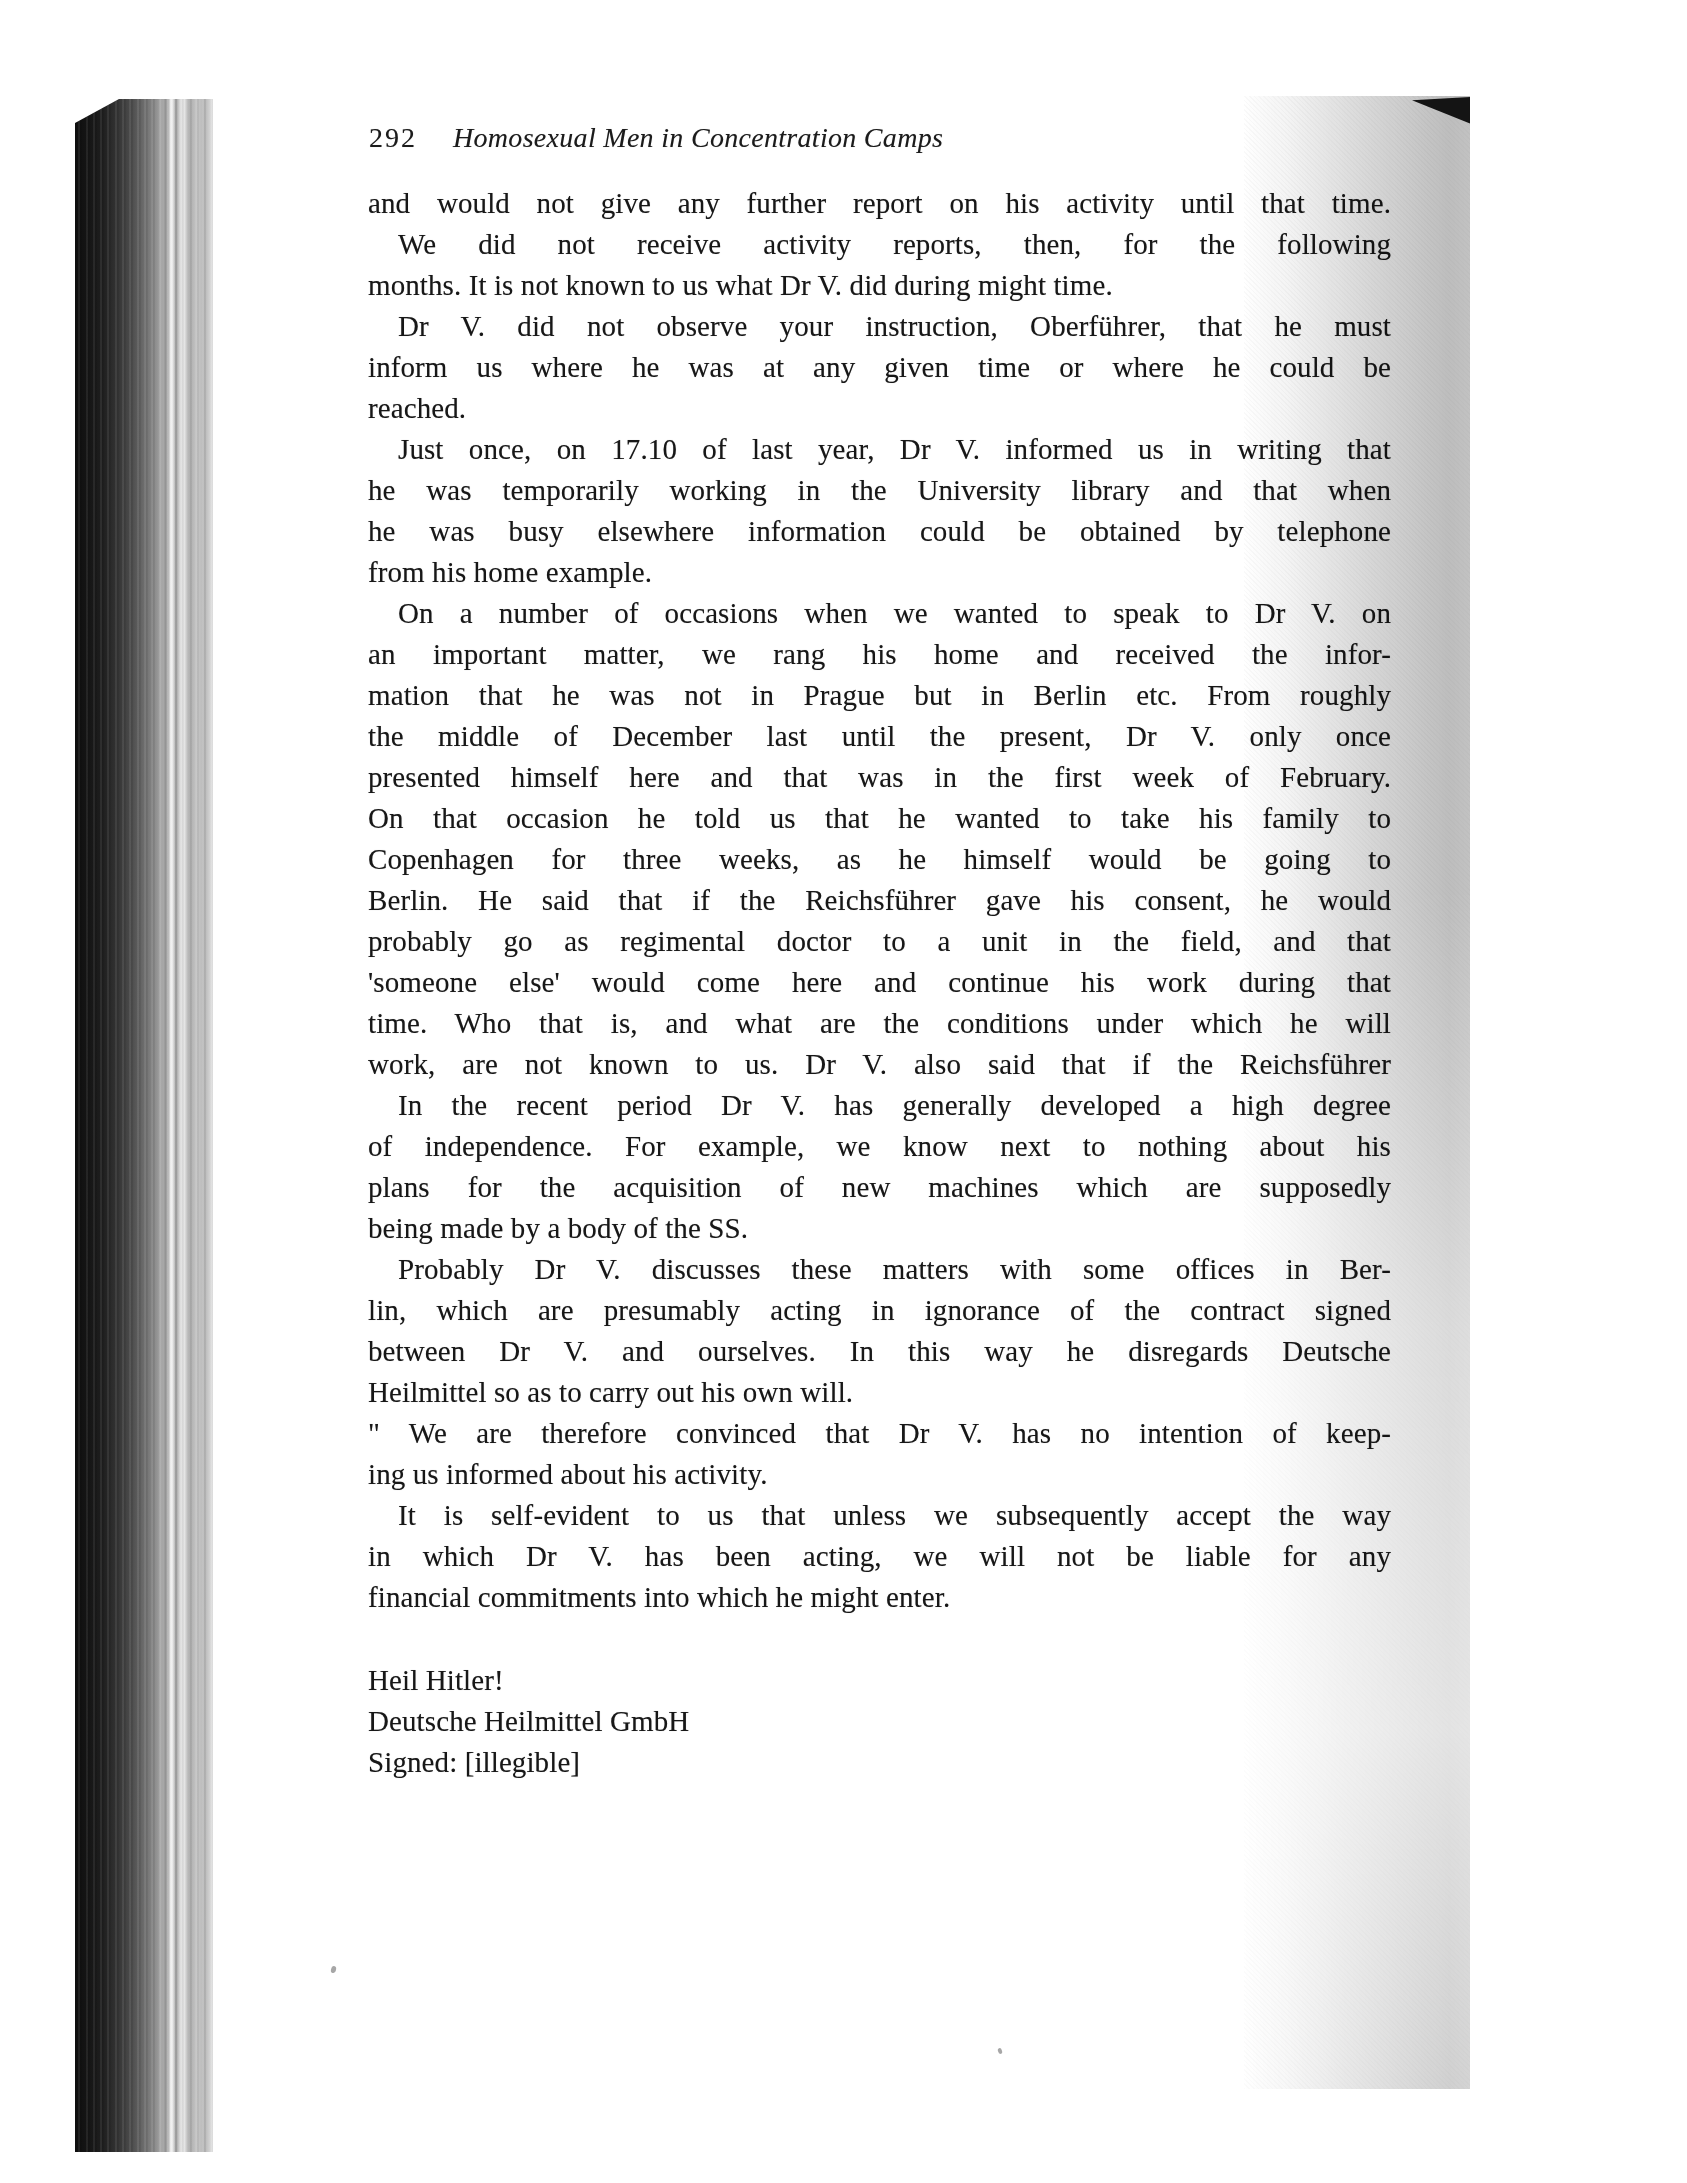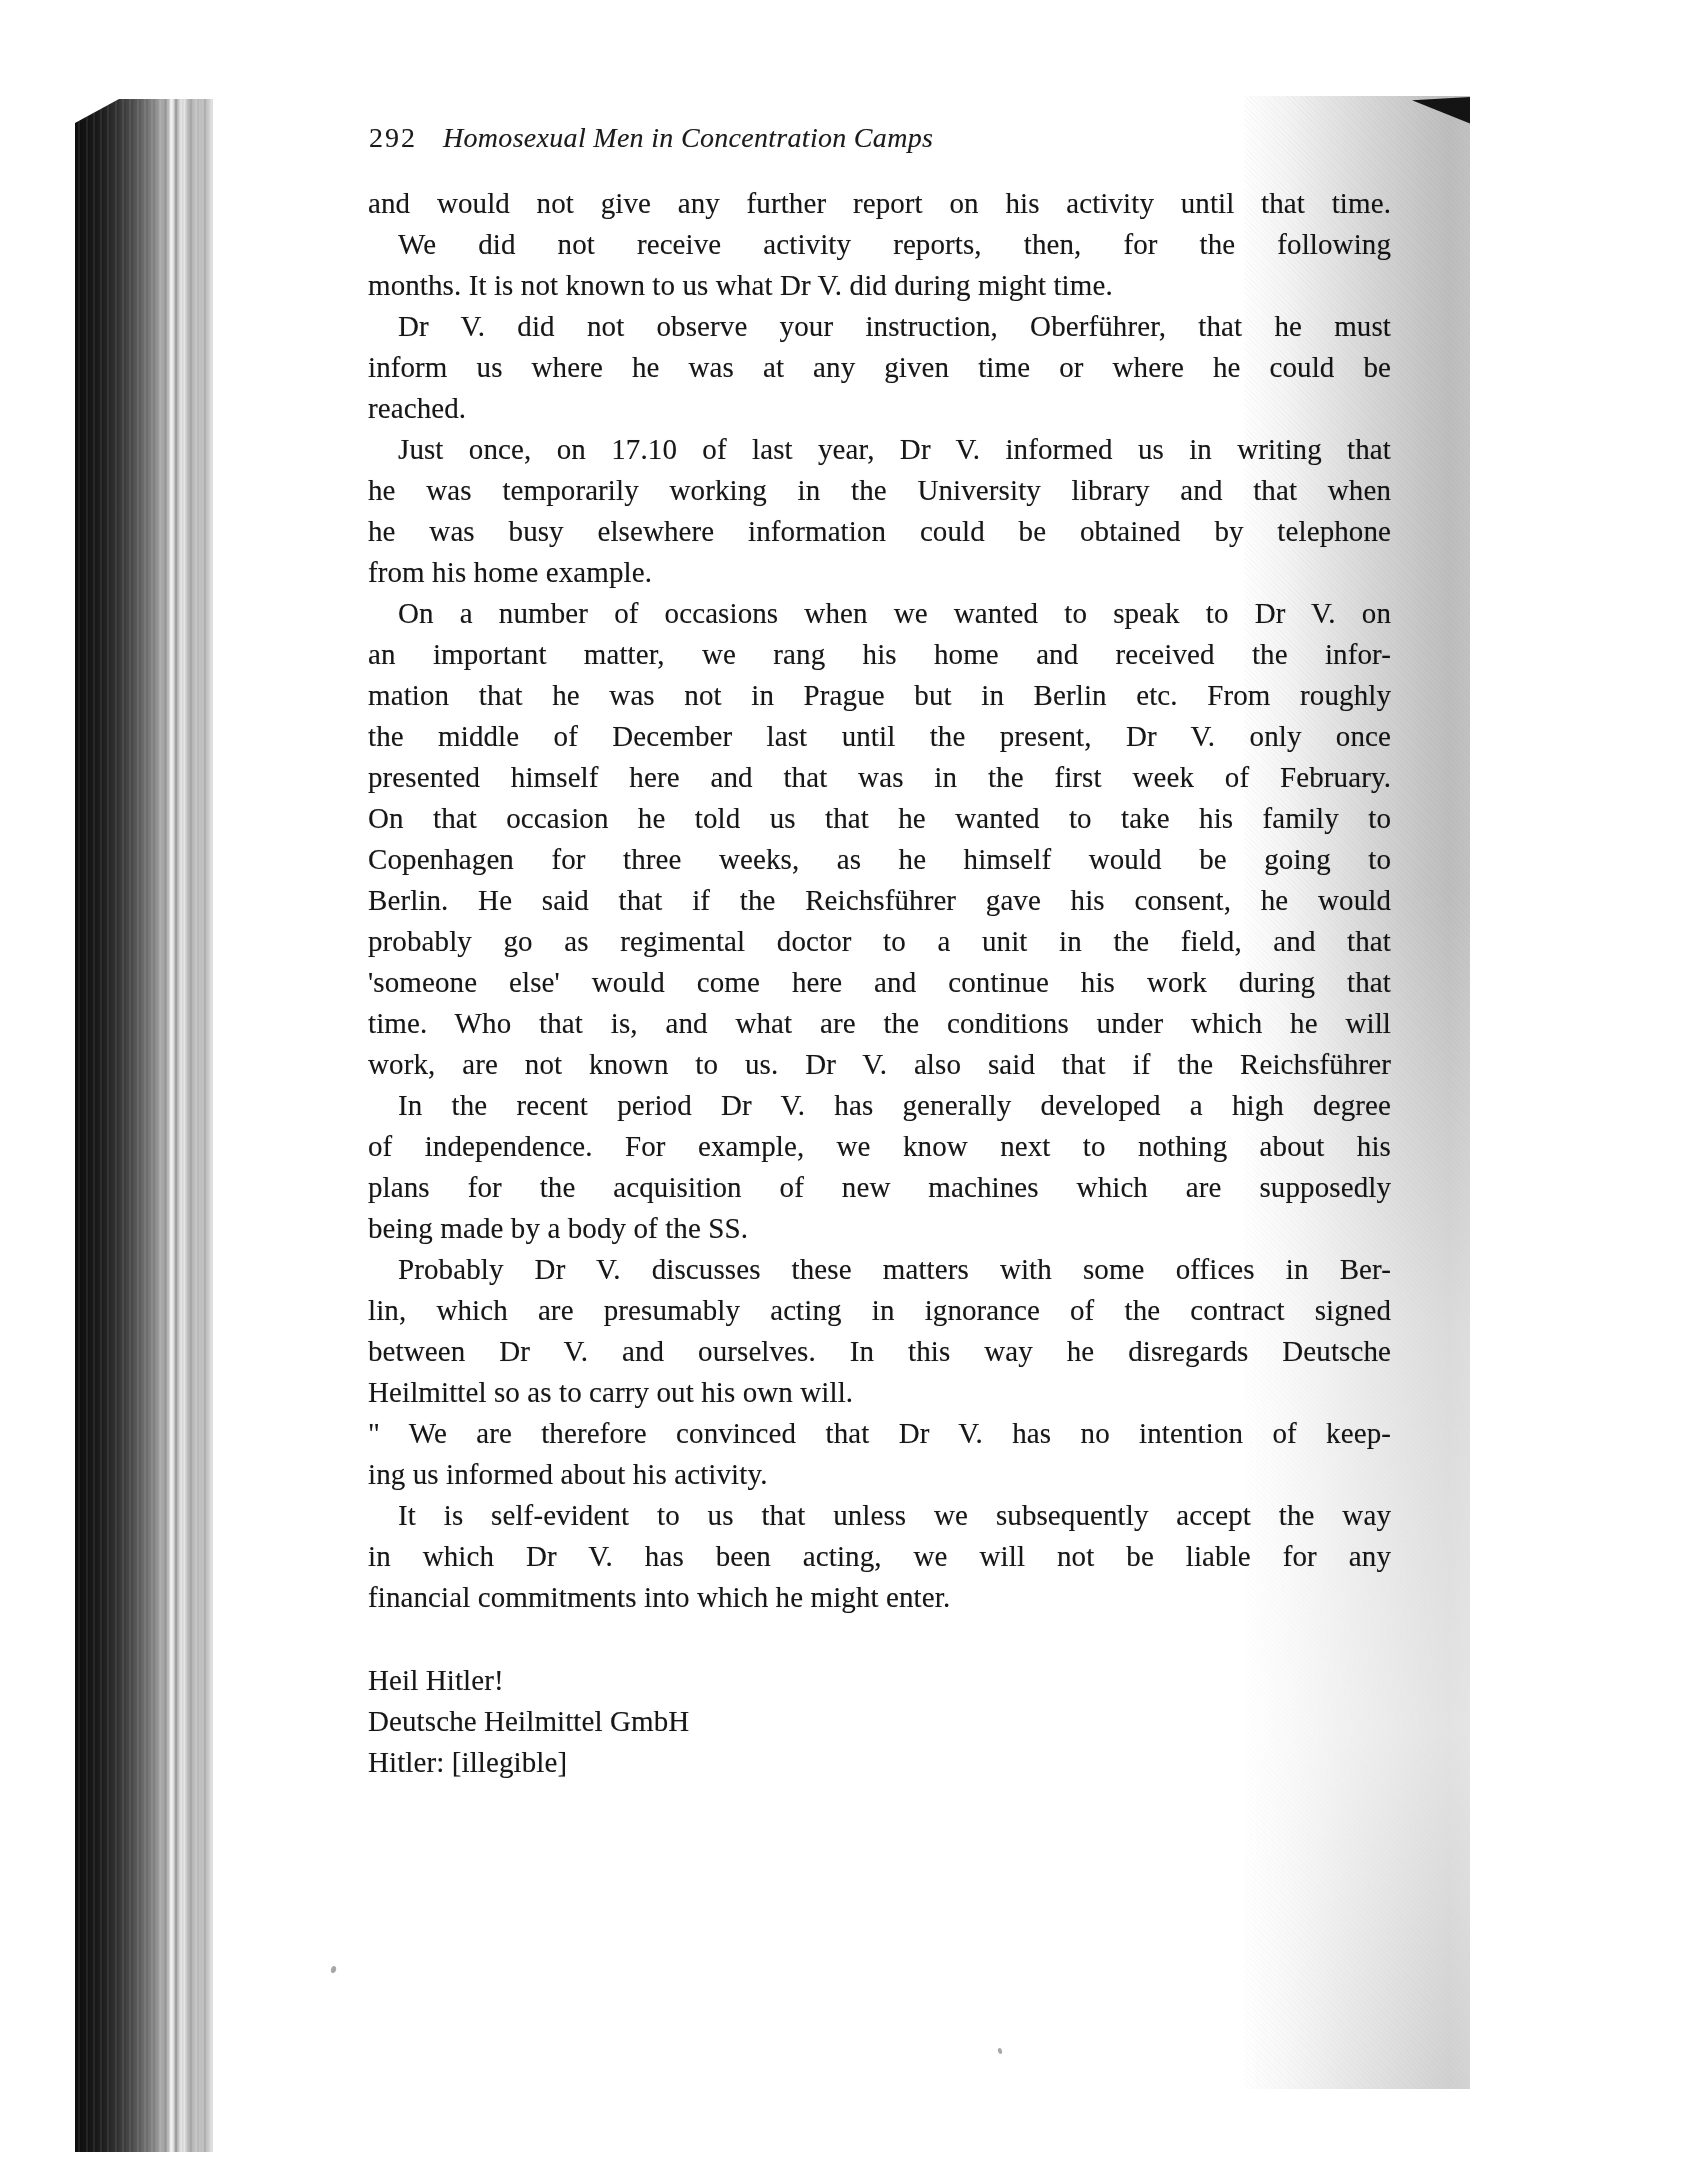--- a/index.html
+++ b/index.html
@@ -46,21 +46,21 @@
     background:#141414;
     clip-path:polygon(0 12%,100% 0,100% 100%);
   }
 
   .page-header{
     position:absolute;left:369px;top:122px;z-index:2;
     font-size:28px;color:#1b1b1b;white-space:nowrap;
     text-shadow:0 0 0.7px rgba(25,25,25,0.35);
   }
   .page-header .pgnum{letter-spacing:2px;}
-  .page-header .booktitle{font-style:italic;margin-left:26px;letter-spacing:0.3px;}
+  .page-header .booktitle{font-style:italic;margin-left:36px;letter-spacing:0.3px;}
 
   .text-block{
     position:absolute;left:368px;top:183px;width:1023px;z-index:2;
     font-size:29px;line-height:41px;color:#171717;
     text-shadow:0 0 0.7px rgba(23,23,23,0.38);
     letter-spacing:0.1px;
   }
   .line{text-align:justify;text-align-last:justify;}
   .line.last{text-align-last:left;}
   .line.ind{text-indent:30px;}
@@ -112,21 +112,21 @@
       <div class="line">lin, which are presumably acting in ignorance of the contract signed</div>
       <div class="line">between Dr V. and ourselves. In this way he disregards Deutsche</div>
       <div class="line last">Heilmittel so as to carry out his own will.</div>
       <div class="line">" We are therefore convinced that Dr V. has no intention of keep-</div>
       <div class="line last">ing us informed about his activity.</div>
       <div class="line ind">It is self-evident to us that unless we subsequently accept the way</div>
       <div class="line">in which Dr V. has been acting, we will not be liable for any</div>
       <div class="line last">financial commitments into which he might enter.</div>
       <div class="line last gap">Heil Hitler!</div>
       <div class="line last">Deutsche Heilmittel GmbH</div>
-      <div class="line last">Hitler: [illegible]</div>
+      <div class="line last">Signed: [illegible]</div>
     </div>
 
   <span class="speck s1"></span>
   <span class="speck s2"></span>
 
   <div class="shade-right"></div>
   <div class="corner-wedge"></div>
 
 </div>
 

